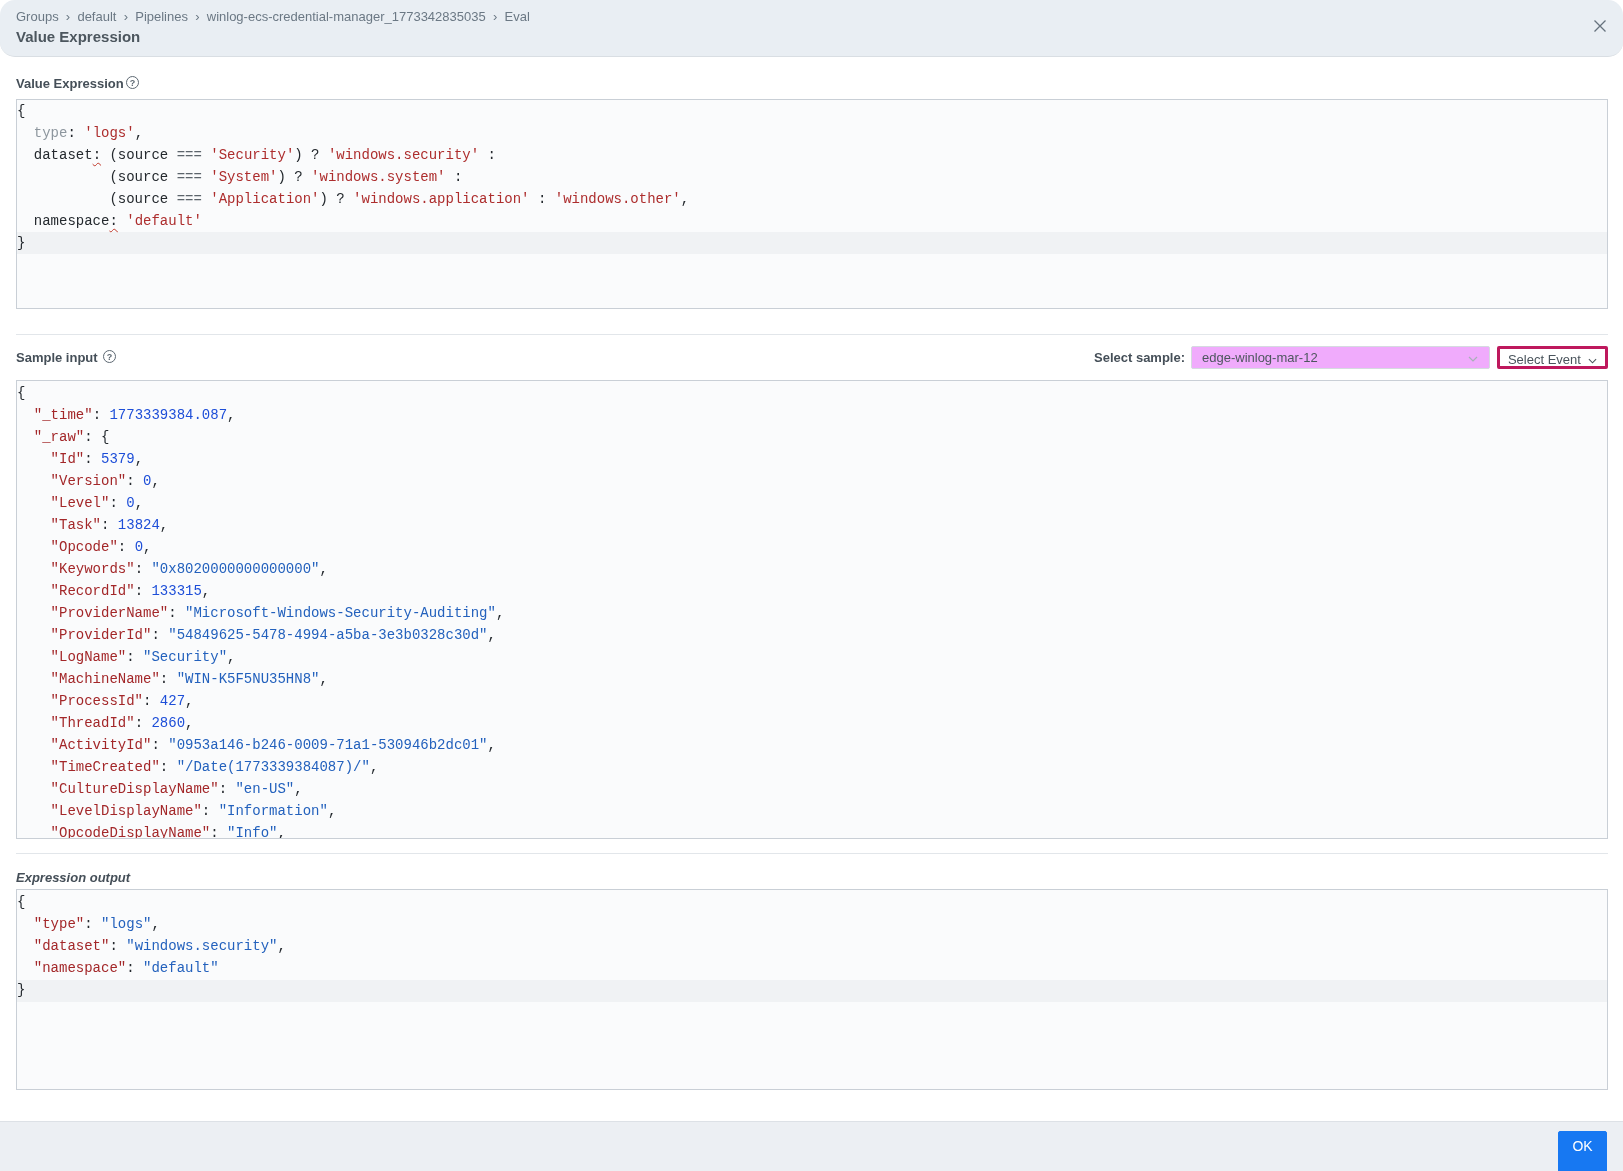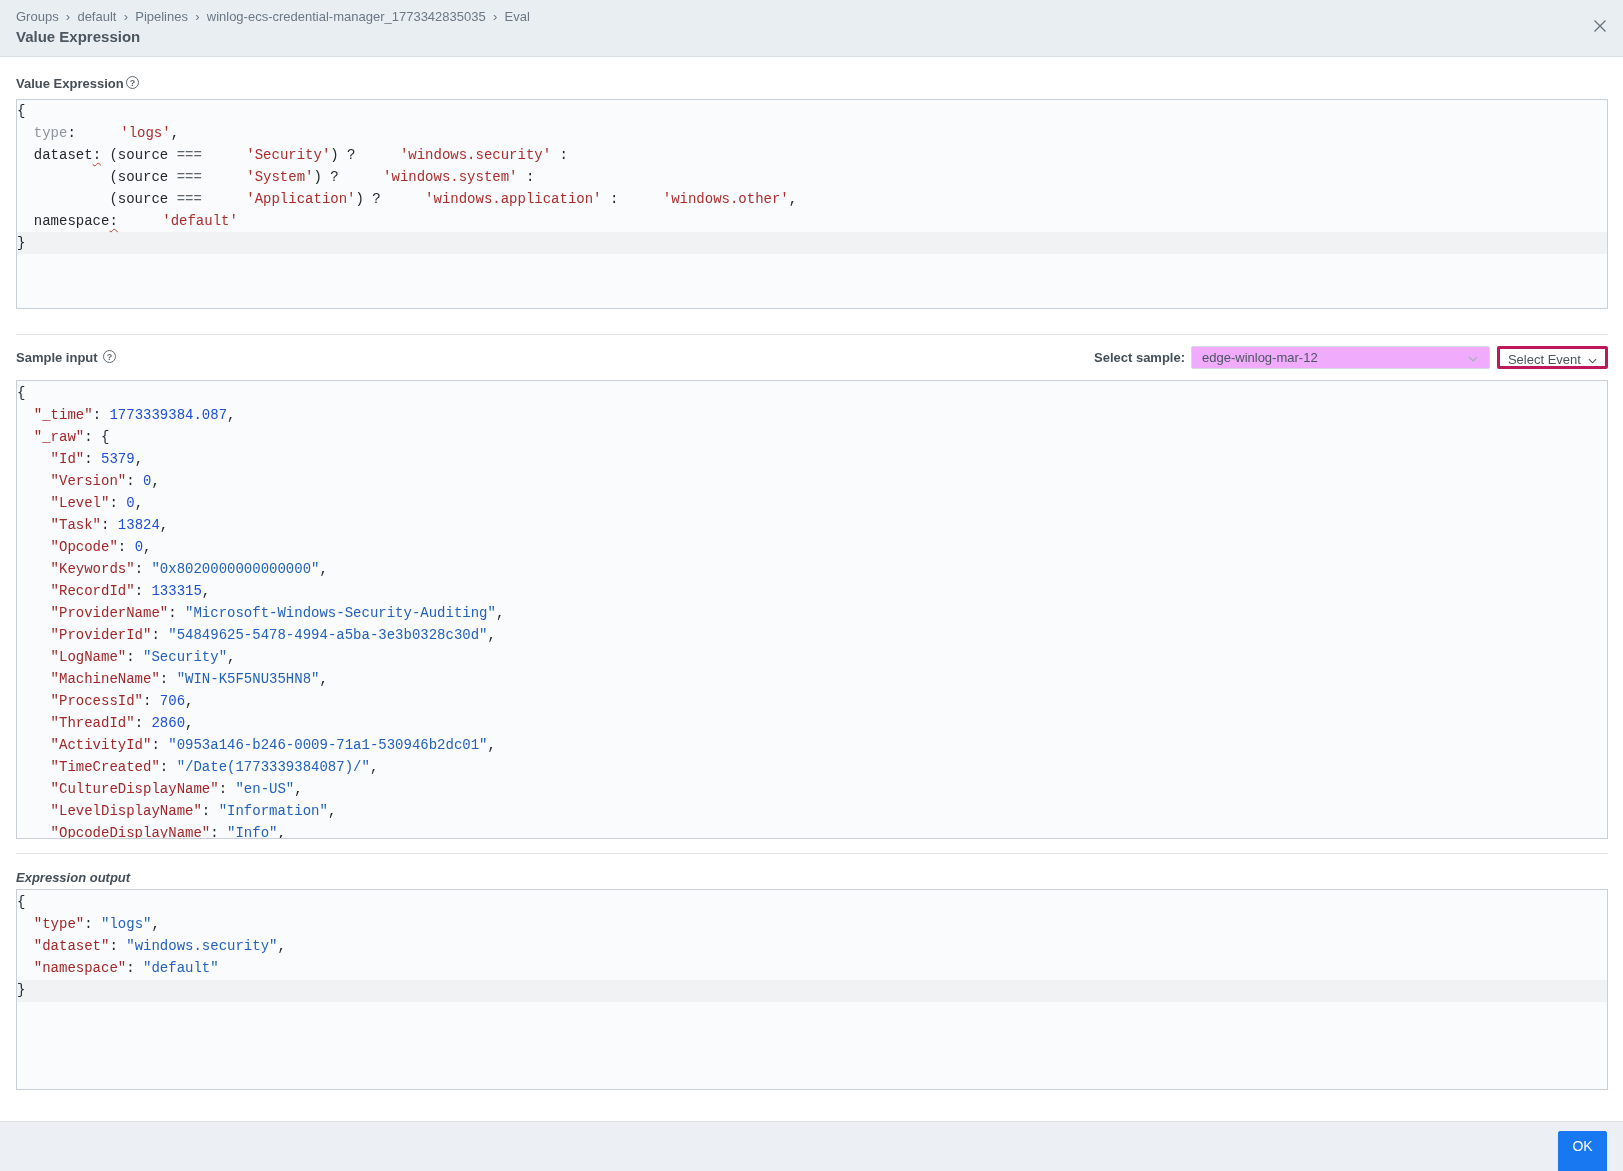--- a/index.html
+++ b/index.html
@@ -1,37 +1,37 @@
 <!DOCTYPE html>
 <html><head>
 <meta charset="utf-8">
 <style>
 * { margin:0; padding:0; box-sizing:border-box; }
 html,body { width:1623px; height:1171px; background:#fff; font-family:"Liberation Sans",sans-serif; overflow:hidden; }
 #page { position:relative; width:1623px; height:1171px; }
 
 
-.hdr { position:absolute; left:0; top:0; width:1623px; height:57px; background:#e9eef3; border-bottom:1px solid #d9dee3; }
+.hdr { position:absolute; left:0; top:0; width:1623px; height:57px; background:#e9eef3; border-bottom:1px solid #d9dee3;border-radius:15px; }
 .crumb { position:absolute; left:16px; top:9px; font-size:13px; color:#6b7884; }
 .hdr-title { position:absolute; left:16px; top:28px; font-size:15px; font-weight:bold; color:#4c565e; }
 .closex { position:absolute; left:1593px; top:19px; width:14px; height:14px; }
 
 
 .seclabel { position:absolute; font-size:13px; font-weight:bold; color:#454f58; }
 .qicon { position:absolute; width:13px; height:13px; }
 
 
 .divider { position:absolute; left:16px; width:1592px; height:1px; background:#e2e6ea; }
 
 
 .panel { position:absolute; left:16px; width:1592px; border:1px solid #c9cfd6; background:#fafbfc; overflow:hidden; }
 .panel pre { position:relative; font-family:"Liberation Mono",monospace; font-size:14px; line-height:22px; color:#24292e; margin:0; padding:0; }
 .hl { position:absolute; left:0; width:100%; height:22px; background:#f0f2f4; }
 .k  { color:#8d969e; }
-.s  { color:#ad2d2d;margin-left:36px; }
+.s  { color:#ad2d2d; }
 .o  { color:#5c646b; }
 .sq { text-decoration:underline wavy #c0392b 1px; text-underline-offset:3px; }
 .j1 { color:#a32729; }
 .j2 { color:#2361bd; }
 .j3 { color:#1d4ed8; }
 
 
 .lbl-bold { position:absolute; font-size:13px; font-weight:bold; color:#454f58; }
 .selbox { position:absolute; left:1191px; top:346px; width:299px; height:23px; background:#f0abfc; border:1px solid #d5dae0; border-radius:2px; font-size:13px; color:#4d565e; line-height:21px; padding-left:10px; }
 .selbox svg { position:absolute; right:11px; top:9px; }
@@ -94,21 +94,21 @@
     <span class="j1">"Version"</span>: <span class="j3">0</span>,
     <span class="j1">"Level"</span>: <span class="j3">0</span>,
     <span class="j1">"Task"</span>: <span class="j3">13824</span>,
     <span class="j1">"Opcode"</span>: <span class="j3">0</span>,
     <span class="j1">"Keywords"</span>: <span class="j2">"0x8020000000000000"</span>,
     <span class="j1">"RecordId"</span>: <span class="j3">133315</span>,
     <span class="j1">"ProviderName"</span>: <span class="j2">"Microsoft-Windows-Security-Auditing"</span>,
     <span class="j1">"ProviderId"</span>: <span class="j2">"54849625-5478-4994-a5ba-3e3b0328c30d"</span>,
     <span class="j1">"LogName"</span>: <span class="j2">"Security"</span>,
     <span class="j1">"MachineName"</span>: <span class="j2">"WIN-K5F5NU35HN8"</span>,
-    <span class="j1">"ProcessId"</span>: <span class="j3">706</span>,
+    <span class="j1">"ProcessId"</span>: <span class="j3">427</span>,
     <span class="j1">"ThreadId"</span>: <span class="j3">2860</span>,
     <span class="j1">"ActivityId"</span>: <span class="j2">"0953a146-b246-0009-71a1-530946b2dc01"</span>,
     <span class="j1">"TimeCreated"</span>: <span class="j2">"/Date(1773339384087)/"</span>,
     <span class="j1">"CultureDisplayName"</span>: <span class="j2">"en-US"</span>,
     <span class="j1">"LevelDisplayName"</span>: <span class="j2">"Information"</span>,
     <span class="j1">"OpcodeDisplayName"</span>: <span class="j2">"Info"</span>,</pre>
   </div>
 
   <div class="divider" style="top:853px;"></div>
 

